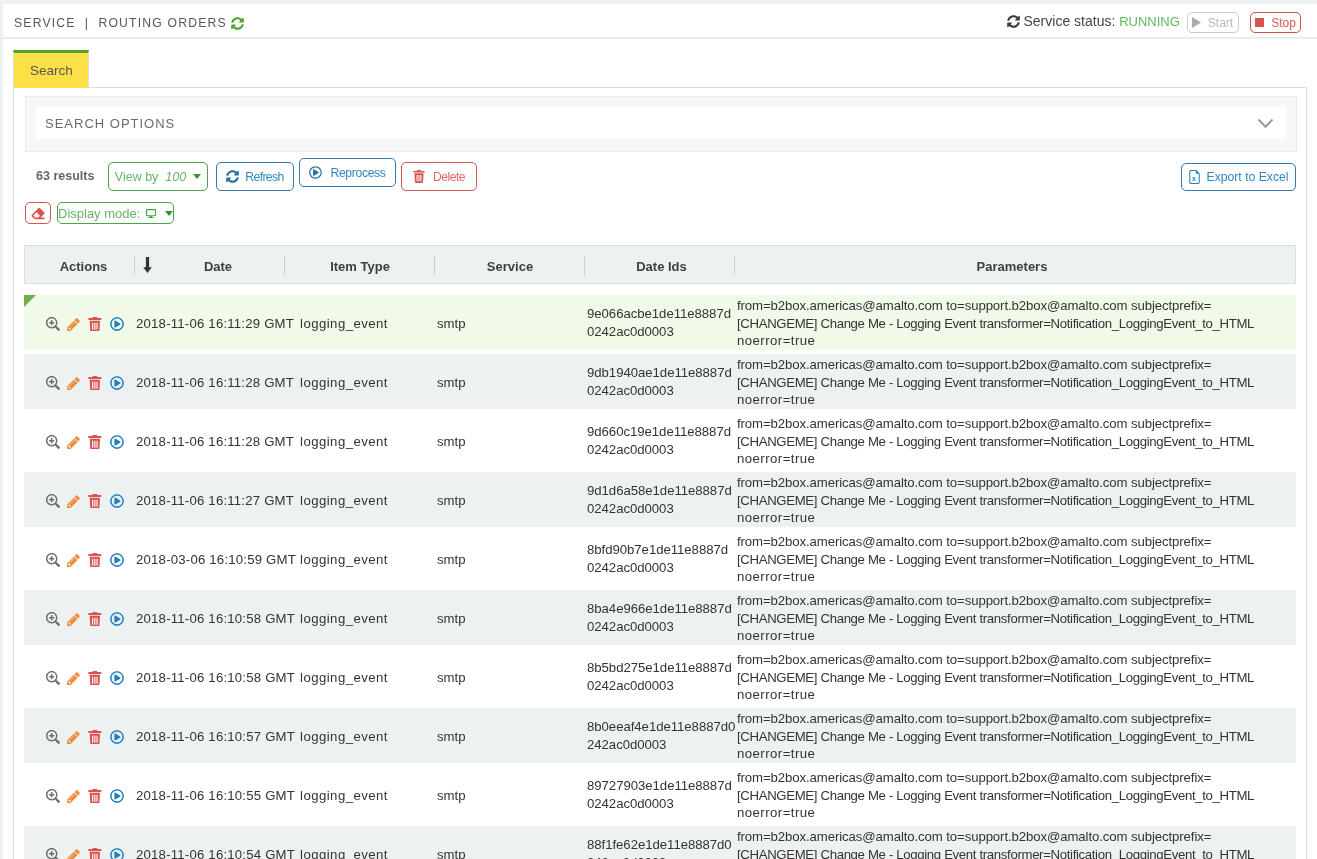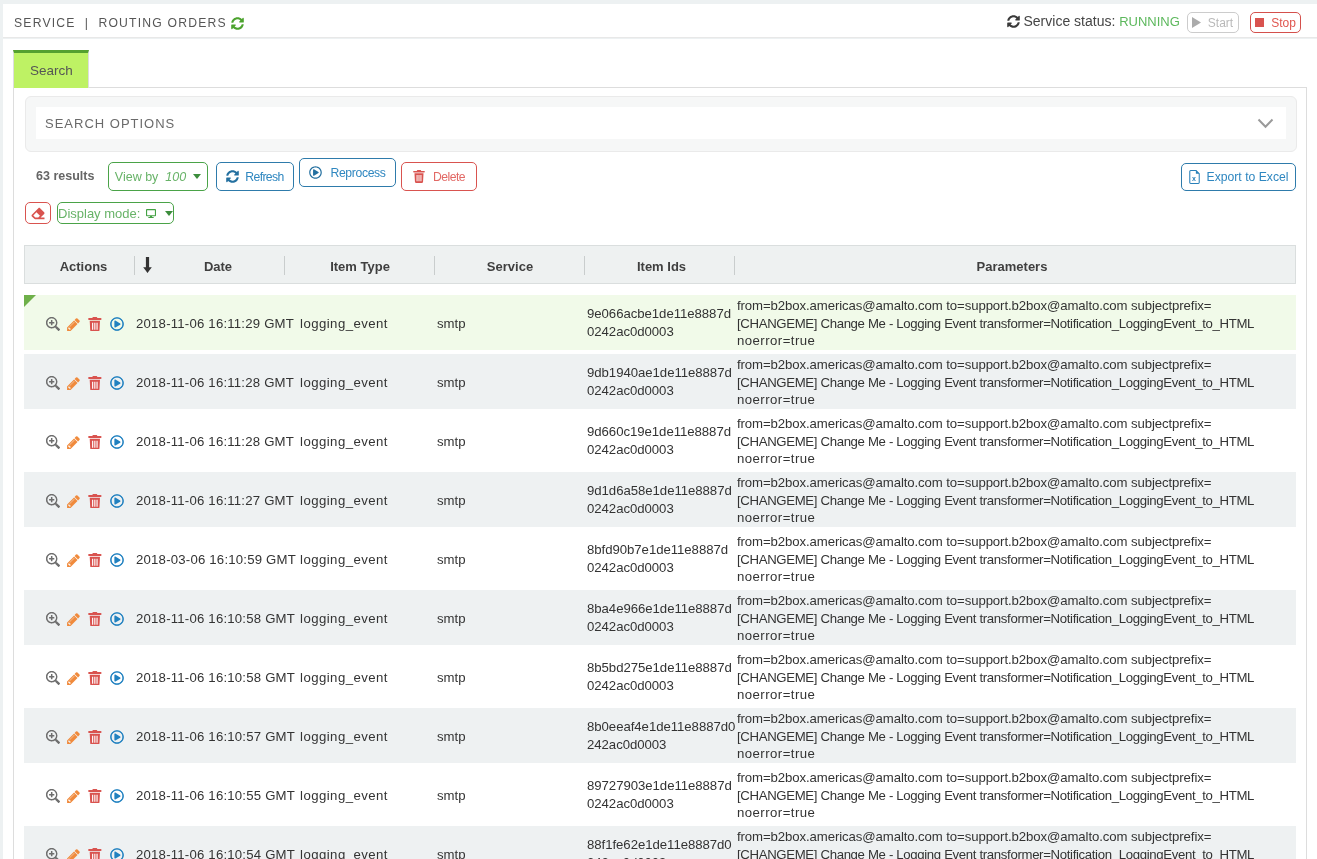--- a/index.html
+++ b/index.html
@@ -4,24 +4,24 @@
 <style>
 * { margin:0; padding:0; box-sizing:border-box; }
 html,body { width:1317px; height:859px; }
 body { background:#edf1f2; font-family:"Liberation Sans",sans-serif; color:#333; position:relative; overflow:hidden; }
 .abs { position:absolute; }
 .white-bg { position:absolute; left:3px; right:0; top:39px; bottom:0; background:#fff; }
 .topbar { position:absolute; left:3px; right:0; top:4px; height:34px; background:#fff; border-bottom:1px solid #e8e8e8; }
 .title { position:absolute; left:11px; top:11.5px; font-size:12.2px; letter-spacing:1.2px; color:#565656; }
 .btn { position:absolute; border-radius:5px; background:#fff; font-size:12.2px; }
 .flexc { display:flex; align-items:center; justify-content:center; white-space:nowrap;text-align:right; }
-.tab { position:absolute; left:13px; top:50px; width:76px; height:38px; background:#bef264; border:1px solid #ddd; border-top:3px solid #55a12f; border-bottom:none; z-index:3; font-size:14px; color:#555;padding-left:16px; }
+.tab { position:absolute; left:13px; top:50px; width:76px; height:38px; background:#fde047; border:1px solid #ddd; border-top:3px solid #55a12f; border-bottom:none; z-index:3; font-size:14px; color:#555;padding-left:16px; }
 .tab span { position:absolute; left:16px; top:10px; font-size:13.5px; }
 .panel { position:absolute; left:13px; top:87px; width:1294px; height:790px; border:1px solid #ddd; border-bottom:none; background:#fff; }
-.acc { position:absolute; left:11px; top:8px; width:1272px; height:56px; background:#f6f7f7; border:1px solid #eaeaea; border-radius:6px; }
+.acc { position:absolute; left:11px; top:8px; width:1272px; height:56px; background:#f6f7f7; border:1px solid #eaeaea; border-radius:0; }
 .acc-head { position:absolute; left:10px; right:10px; top:10px; height:32px; background:#fff; }
 .acc-head span { position:absolute; left:9px; top:9px; font-size:13px; letter-spacing:1px; color:#6a6a6a; }
 .results { position:absolute; left:22px; top:81px; font-size:12.5px; font-weight:bold; color:#666; line-height:15px; }
 .greenbtn { border:1px solid #4aa348; color:#68b368; }
 .bluebtn { border:1px solid #2e7bab; color:#2f87c0; }
 .redbtn { border:1px solid #d9534f; color:#e26965; }
 .ghead { position:absolute; left:10px; top:157px; width:1272px; height:39px; background:#eef1f1; border:1px solid #dadede; }
 .ghead .h { position:absolute; top:13px; font-size:13px; font-weight:bold; color:#3f3f3f; text-align:center; }
 .gsep { position:absolute; top:10px; height:19px; width:1px; background:#c9cdcd; }
 .grow { position:absolute; left:10px; width:1272px; height:55px; }
@@ -95,21 +95,21 @@
       </svg>
     </div>
   <div class="btn greenbtn flexc" style="left:43px;top:114px;width:117px;height:22px;font-size:13px;">Display mode:&nbsp;<svg width="15" height="13" viewBox="0 0 576 512" style="margin:0 2px">
         <path fill="#43a143" d="M528 0H48C21.5 0 0 21.5 0 48v320c0 26.5 21.5 48 48 48h192l-16 48h-72c-13.3 0-24 10.7-24 24s10.7 24 24 24h272c13.3 0 24-10.7 24-24s-10.7-24-24-24h-72l-16-48h192c26.5 0 48-21.5 48-48V48c0-26.5-21.5-48-48-48zm-16 352H64V64h448v288z"></path>
       </svg><i class="car" style="color:#3c8d3c"></i></div>
   <div class="ghead">
     <div class="h" style="left:0;width:117px;">Actions</div>
     <div class="h" style="left:126px;width:134px;">Date</div>
     <div class="h" style="left:260px;width:150px;">Item Type</div>
     <div class="h" style="left:410px;width:150px;">Service</div>
-    <div class="h" style="left:560px;width:153px;">Item Ids</div>
+    <div class="h" style="left:560px;width:153px;">Date Ids</div>
     <div class="h" style="left:710px;width:554px;">Parameters</div>
     <div class="gsep" style="left:109px"></div>
     <div class="gsep" style="left:259px"></div>
     <div class="gsep" style="left:409px"></div>
     <div class="gsep" style="left:559px"></div>
     <div class="gsep" style="left:709px"></div>
     <svg class="abs" style="left:118px;top:11px" width="9" height="16" viewBox="0 0 9 16">
         <path d="M4.5 16 L0.2 10.3 H2.9 V0 H6.1 V10.3 H8.8 Z" fill="#333"></path>
       </svg>
   </div>

